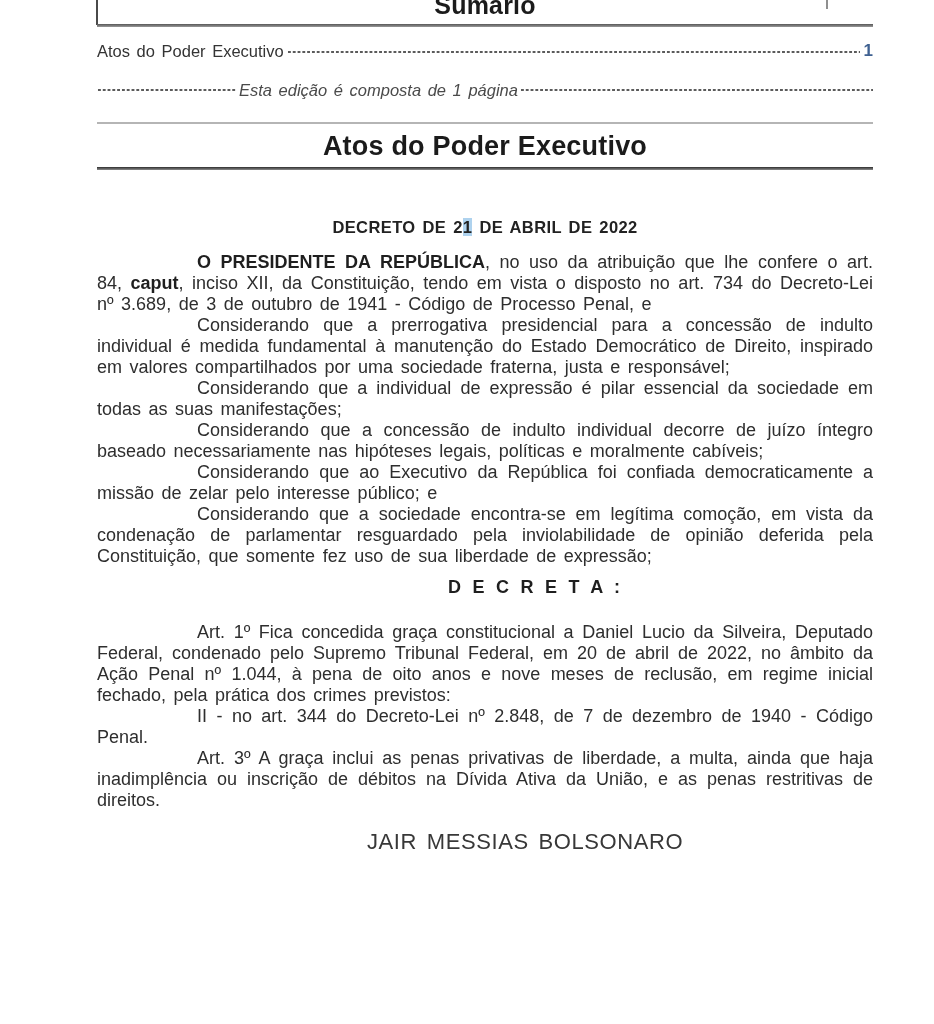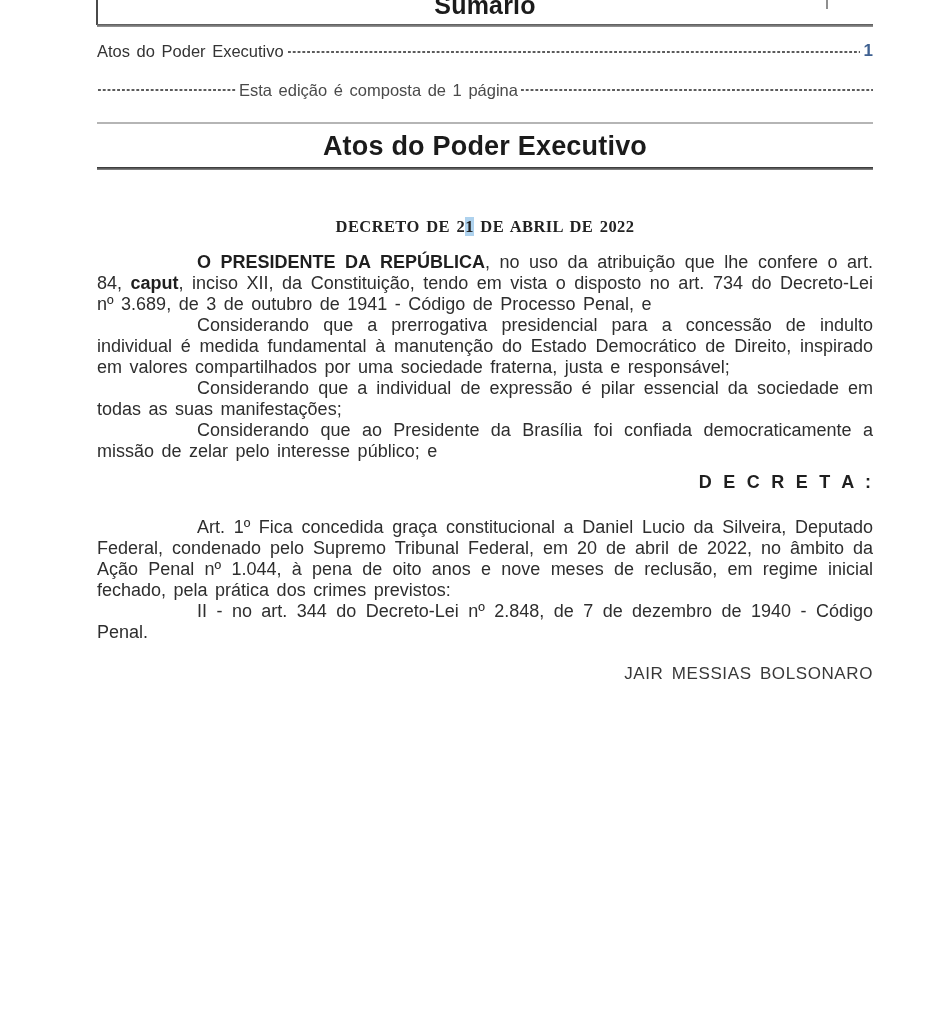--- a/index.html
+++ b/index.html
@@ -55,59 +55,59 @@
   .toc-dots { flex: 1; }
   .toc-page {
     white-space: nowrap; padding-left: 4px;
     color: #3f6191; font-weight: bold; font-size: 17px;
     text-decoration: none; cursor: pointer;
   }
 
   .edition-row {
     margin-top: 18px;
     display: flex; align-items: flex-end;
-    font-size: 16.5px; line-height: 20px; color: #4a4a4a;
+    font-size: 16.5px; line-height: 20px; color: #4a4a4a; font-style: italic;
   }
   .edition-dots-left { width: 140px; }
   .edition-dots-right { flex: 1; }
   .edition-text { white-space: nowrap; padding: 0 2px; word-spacing: 2px; }
 
   .section-heading {
     margin-top: 3px;
     text-align: center;
     font-size: 27px; font-weight: bold; color: #1b1b1b;
     line-height: 38px; letter-spacing: 0.2px;
   }
 
   .decree-heading {
     margin-top: 46px;
     text-align: center;
     font-size: 16.5px; font-weight: bold; color: #222222;
-    line-height: 22px; letter-spacing: 0.4px; word-spacing: 2px; font-family: Liberation Serif, serif;
+    line-height: 22px; letter-spacing: 0.4px; word-spacing: 2px;
   }
   .hl { background: #aed2ee; }
 
   .decree-body { margin-top: 14px; }
   .decree-body p.para {
     font-size: 18px; line-height: 21px;
     text-align: justify; text-indent: 100px;
     word-spacing: 2.5px; color: #2e2e2e;
   }
   .decree-body p.decreta {
     margin-top: 10px; margin-bottom: 24px;
     font-weight: bold; letter-spacing: 2px; color: #1f1f1f;
-    text-align: right;
+    text-align: center;
   }
   .decree-body b { font-weight: bold; color: #1f1f1f; }
 
   .signature {
     margin-top: 20px;
     padding-left: 270px;
-    text-align: right;
-    font-size: 17px; color: #383838;
+    text-align: left;
+    font-size: 22px; color: #383838;
     letter-spacing: 0.6px; word-spacing: 3px;
     line-height: 21px;
   }
 </style>
 </head>
 <body>
 
 <div class="page">
 
   <div class="tick tick-left"></div>
@@ -138,22 +138,25 @@
     <div class="rule-dark"></div>
 
     <div class="decree-heading">
       <span>DECRETO DE 2</span><span class="hl">1</span><span> DE ABRIL DE 2022</span>
     </div>
 
     <div class="decree-body">
         <p class="para"><b>O PRESIDENTE DA REPÚBLICA</b><span>, no uso da atribuição que lhe confere o art. 84, </span><b>caput</b><span>, inciso XII, da Constituição, tendo em vista o disposto no art. 734 do Decreto-Lei nº 3.689, de 3 de outubro de 1941 - Código de Processo Penal, e</span></p>
         <p class="para"><span>Considerando que a prerrogativa presidencial para a concessão de indulto individual é medida fundamental à manutenção do Estado Democrático de Direito, inspirado em valores compartilhados por uma sociedade fraterna, justa e responsável;</span></p>
         <p class="para"><span>Considerando que a individual de expressão é pilar essencial da sociedade em todas as suas manifestações;</span></p>
-        <p class="para"><span>Considerando que ao Presidente da Brasília foi confiada democraticamente a missão de zelar pelo interesse público; e</span></p>
+        <p class="para"><span>Considerando que a concessão de indulto individual decorre de juízo íntegro baseado necessariamente nas hipóteses legais, políticas e moralmente cabíveis;</span></p>
+        <p class="para"><span>Considerando que ao Executivo da República foi confiada democraticamente a missão de zelar pelo interesse público; e</span></p>
+        <p class="para"><span>Considerando que a sociedade encontra-se em legítima comoção, em vista da condenação de parlamentar resguardado pela inviolabilidade de opinião deferida pela Constituição, que somente fez uso de sua liberdade de expressão;</span></p>
         <p class="para decreta"><b>D E C R E T A :</b></p>
         <p class="para"><span>Art. 1º Fica concedida graça constitucional a Daniel Lucio da Silveira, Deputado Federal, condenado pelo Supremo Tribunal Federal, em 20 de abril de 2022, no âmbito da Ação Penal nº 1.044, à pena de oito anos e nove meses de reclusão, em regime inicial fechado, pela prática dos crimes previstos:</span></p>
         <p class="para"><span>II - no art. 344 do Decreto-Lei nº 2.848, de 7 de dezembro de 1940 - Código Penal.</span></p>
+        <p class="para"><span>Art. 3º A graça inclui as penas privativas de liberdade, a multa, ainda que haja inadimplência ou inscrição de débitos na Dívida Ativa da União, e as penas restritivas de direitos.</span></p>
       </div>
 
     <div class="signature">JAIR MESSIAS BOLSONARO</div>
 
   </div>
 </div>
 
 </body></html>

